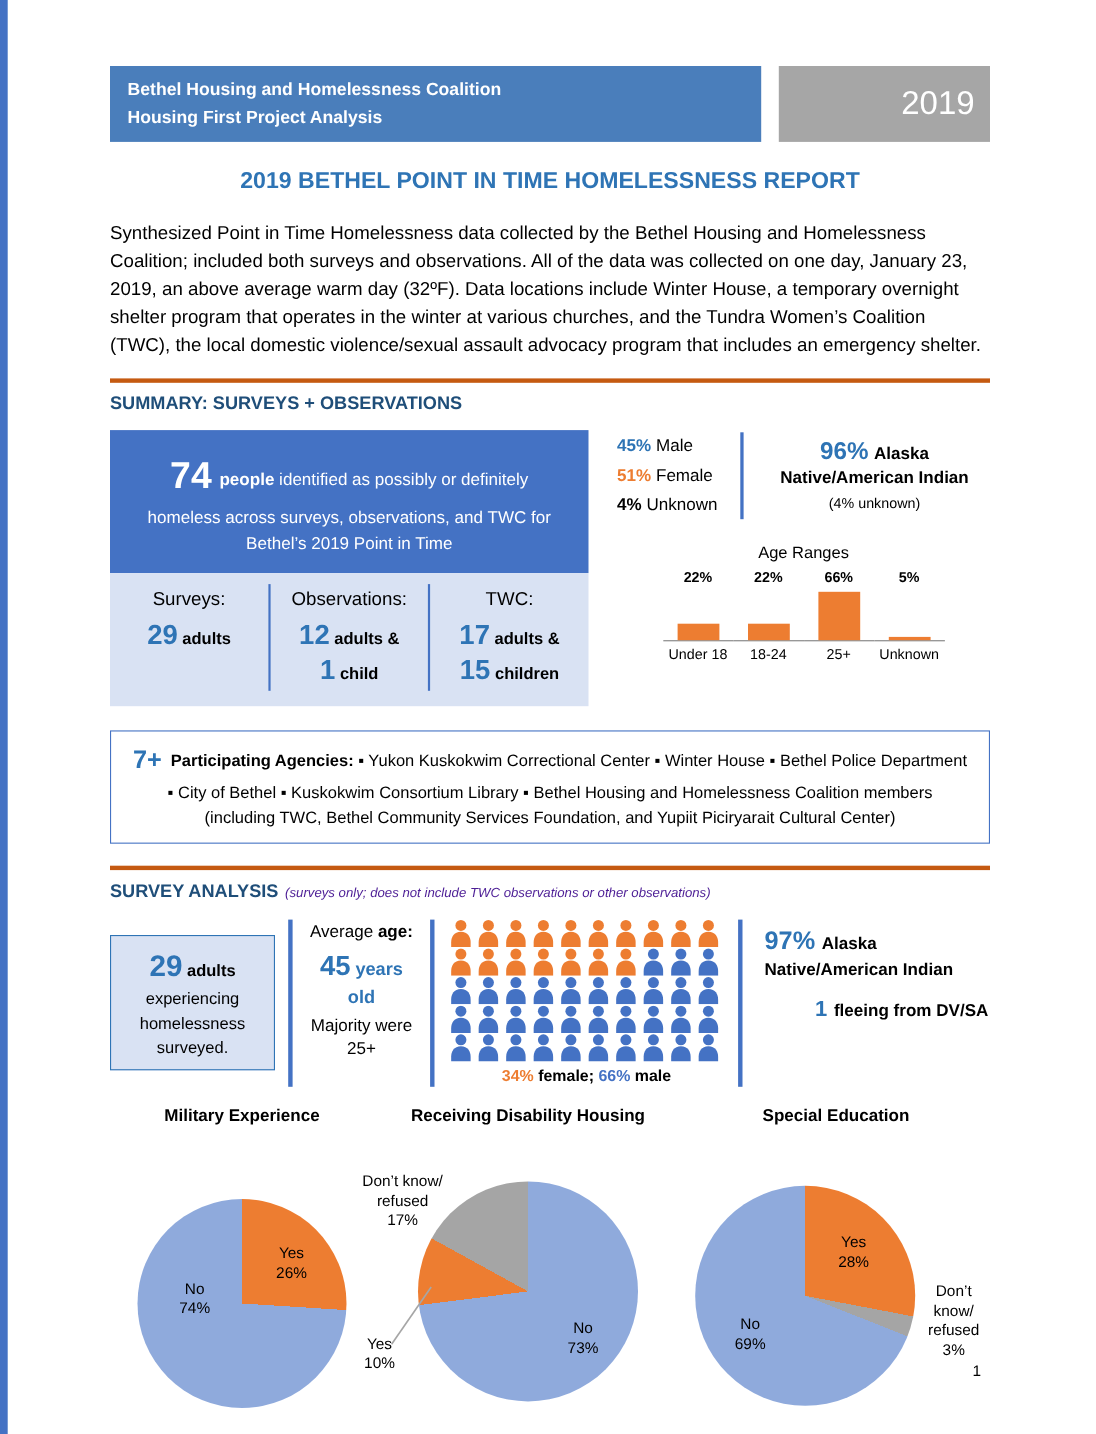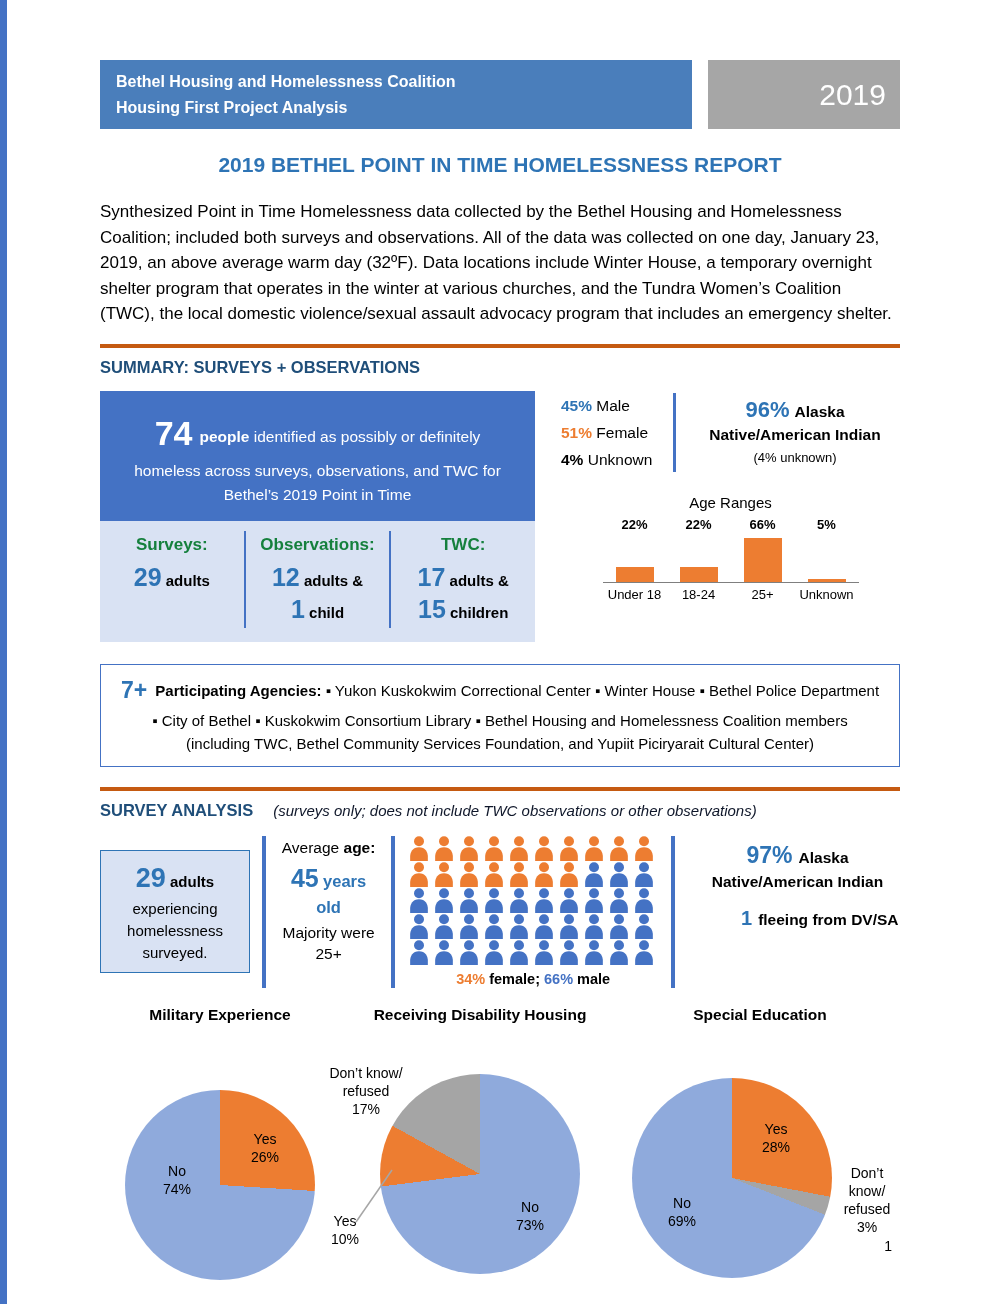--- a/index.html
+++ b/index.html
@@ -14,32 +14,32 @@
            padding:9px 16px;line-height:1.6;}
   .year-box{flex:1;background:#A6A6A6;color:#fff;font-size:30px;display:flex;
             align-items:center;justify-content:flex-end;padding-right:14px;}
 
   .report-title{margin-top:24px;text-align:center;color:#2E74B5;font-size:21px;font-weight:bold;}
   .intro{margin-top:22px;font-size:17px;line-height:1.5;}
 
   .rule{height:4px;background:#C55A11;margin:16px 0 10px;}
   .rule2{margin-top:20px;}
   .section-heading{color:#1F4E79;font-weight:bold;font-size:16.5px;}
-  .section-note{color:#0f172a;font-style:italic;font-size:15px;margin-left:20px;}
+  .section-note{color:#4c1d95;font-style:italic;font-size:12px;margin-left:6px;}
 
   
   .summary-flex{display:flex;margin-top:14px;}
   .sum-left{width:435px;}
   .headline-box{background:#4472C4;color:#fff;text-align:center;padding:16px 24px 14px;
                 font-size:15.5px;line-height:1.55;}
   .headline-num{font-size:34px;font-weight:bold;margin-right:7px;vertical-align:-3px;}
   .breakdown-box{background:#D9E2F3;display:flex;padding:10px 0 14px;}
   .bd-col{flex:1;text-align:center;padding:4px 6px;}
   .bd-col + .bd-col{border-left:2.5px solid #4472C4;}
-  .bd-label{color:#15803d;font-size:17px;font-weight:bold;margin-bottom:8px;}
+  .bd-label{color:#000000;font-size:17px;font-weight:normal;margin-bottom:8px;}
   .bd-line{margin-top:3px;}
   .bd-num{color:#2E74B5;font-size:25px;font-weight:bold;}
   .bd-unit{font-size:15px;font-weight:bold;}
 
   .sum-right{flex:1;padding-left:26px;}
   .gender-eth{display:flex;align-items:stretch;}
   .gender-stats{min-width:104px;padding-top:6px;}
   .gender-line{font-size:15.5px;margin-bottom:9px;}
   .vdiv{width:3px;background:#4472C4;margin:2px 14px 6px 8px;}
   .ethnicity{width:182px;text-align:center;padding-top:4px;line-height:1.35;margin:0 auto;}
@@ -75,21 +75,21 @@
   .pict-col{width:262px;display:flex;flex-direction:column;align-items:center;}
   .pictogram{display:flex;flex-wrap:wrap;width:252px;gap:1px;}
   .person{width:24px;height:25px;display:block;}
   .person svg{width:100%;height:100%;display:block;}
   .pict-caption{margin-top:6px;font-size:14.5px;font-weight:bold;}
   .cap-t{color:#000;}
   .surv-stats{flex:1;padding-left:8px;padding-top:4px;}
   .stat-val{color:#2E74B5;font-weight:bold;font-size:20px;margin-right:6px;}
   .sv-big{font-size:23px;}
   .stat-label{font-weight:bold;font-size:15.5px;}
-  .stat1{width:205px;line-height:1.35;text-align:center;}
+  .stat1{width:205px;line-height:1.35;}
   .stat2{margin-top:14px;padding-left:46px;}
   .stat3{margin-top:14px;padding-left:66px;}
 
   
   .pies{display:flex;margin-top:18px;}
   .pie-block{position:relative;}
   .pb1{width:240px;} .pb2{width:280px;} .pb3{width:280px;}
   .pie-title{text-align:center;font-size:15.5px;font-weight:bold;}
   .pie-wrap{position:relative;}
   .pw1{width:190px;height:190px;margin:66px auto 0;}

